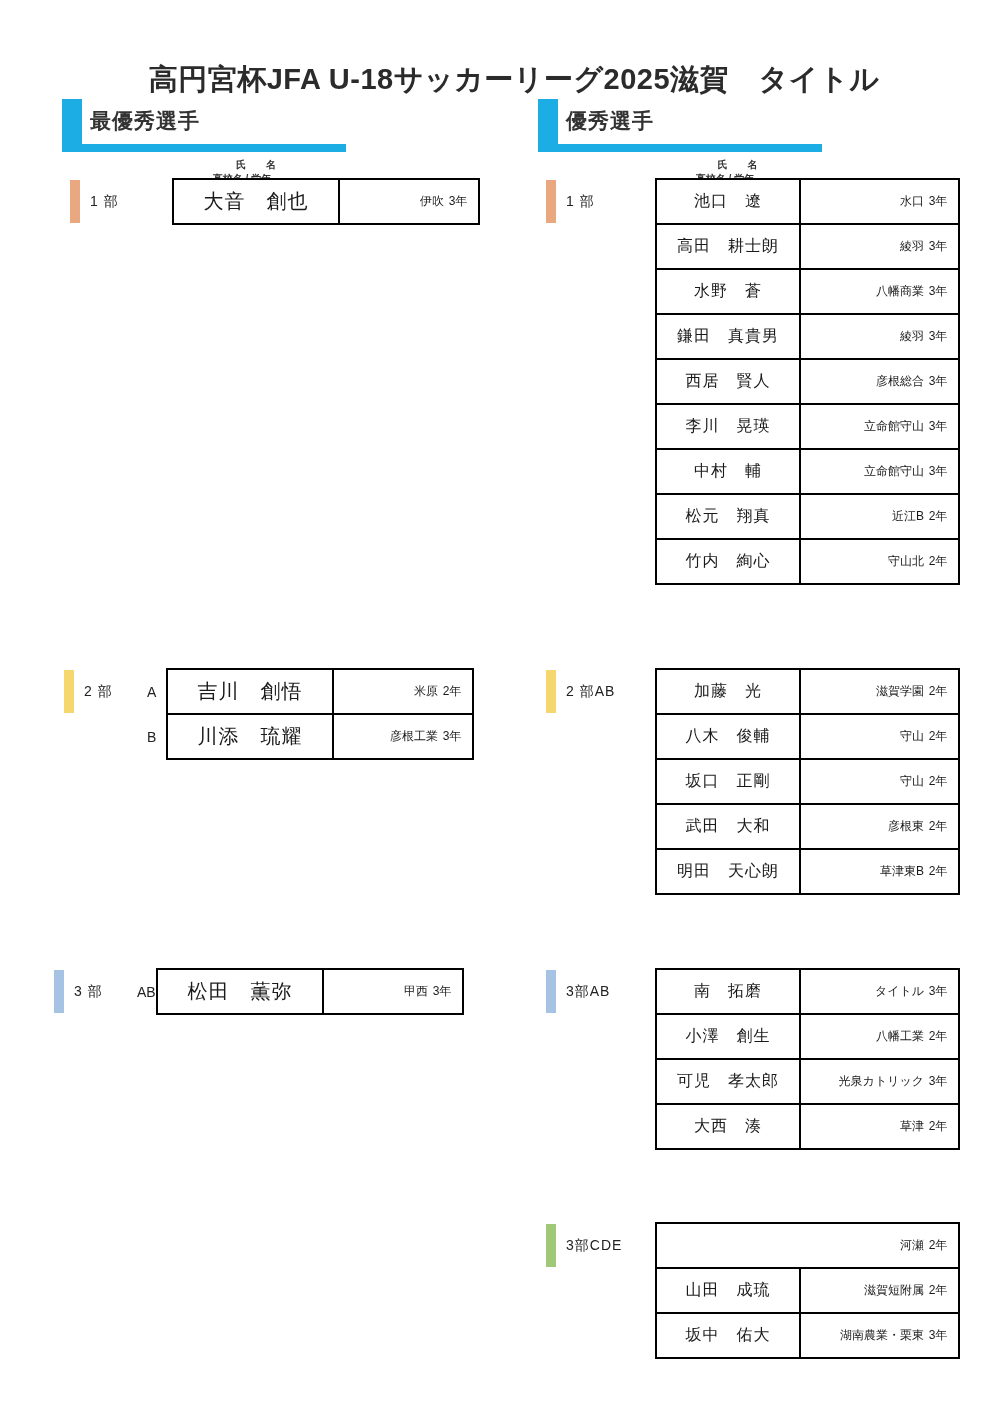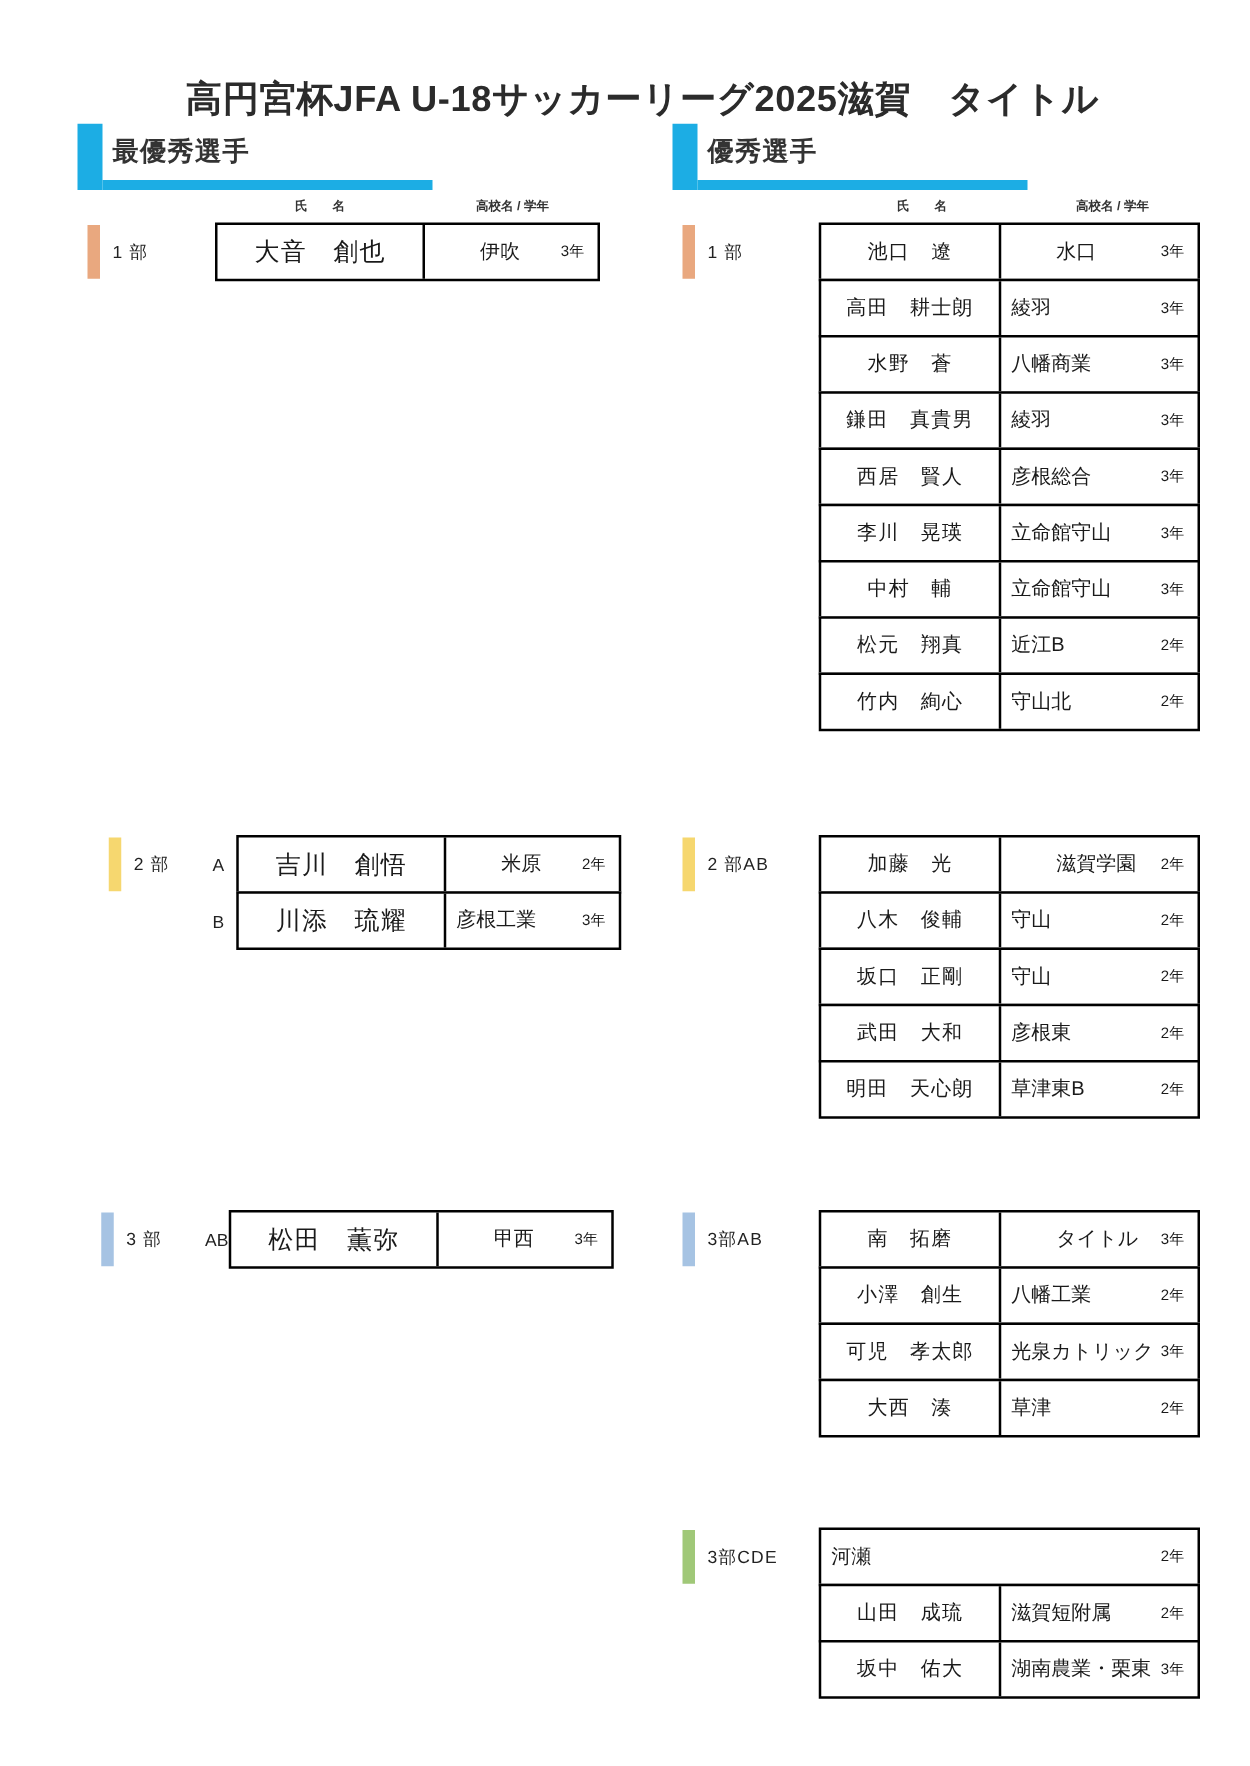--- a/index.html
+++ b/index.html
@@ -30,28 +30,28 @@
   .heading-right { left: 538px; }
   .heading .block { position: absolute; left: 0; top: 0; width: 20px; height: 53px; background: var(--accent); }
   .heading .bar   { position: absolute; left: 20px; bottom: 0; width: 264px; height: 8px; background: var(--accent); }
   .heading .text  {
     position: absolute; left: 28px; top: 8px;
     font-size: 21px; font-weight: 700; color: #333; letter-spacing: 1px;
   }
   
   .section { position: absolute; }
   .sec-l1 { left: 62px;  top: 178px; }
-  .sec-l2 { left: 79px;  top: 668px; }
-  .sec-l3 { left: 73px;  top: 968px; }
+  .sec-l2 { left: 56px;  top: 668px; }
+  .sec-l3 { left: 46px;  top: 968px; }
   .sec-r1 { left: 538px; top: 178px; }
   .sec-r2 { left: 538px; top: 668px; }
   .sec-r3 { left: 538px; top: 968px; }
   .sec-r4 { left: 538px; top: 1222px; }
 
-  .thead { position: absolute; top: -20px; display: flex; }
+  .thead { position: absolute; top: -20px; display: flex; flex-direction: column; }
   .col-left  .thead { left: 110px; width: 308px; }
   .col-right .thead { left: 117px; width: 305px; }
   .th { font-size: 10px; font-weight: 700; color: #333; text-align: center; }
   .col-left  .th-name   { width: 168px; }
   .col-left  .th-school { width: 140px; }
   .col-right .th-name   { width: 165px; }
   .col-right .th-school { width: 140px; }
 
   .marker { position: absolute; left: 8px; top: 2px; width: 10px; height: 43px; }
   .sec-label {
@@ -82,21 +82,21 @@
   }
   .col-left  .cell-name { width: 166px; font-size: 20px; }
   .col-right .cell-name { width: 144px; font-size: 16px; }
 
   .cell-school {
     flex: 1;
     display: flex; align-items: center;
     padding: 0 6px 0 8px;
     box-sizing: border-box;
   }
-  .school { flex: 1; text-align: left; font-size: 16px; white-space: nowrap; }
+  .school { flex: 1; text-align: right; font-size: 12px; white-space: nowrap; }
   .grade  { width: 28px; font-size: 12px; text-align: center; white-space: nowrap; }
 
   .group-letter {
     position: absolute; left: -21px; top: 0; height: 100%;
     display: flex; align-items: center;
     font-size: 14px; color: #222;
   }
 </style>
 </head>
 <body>

